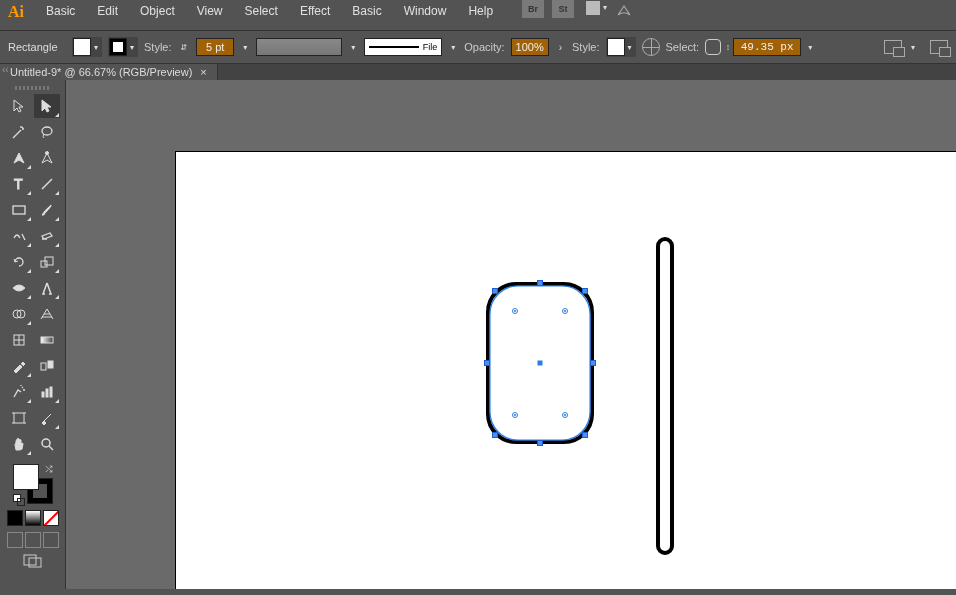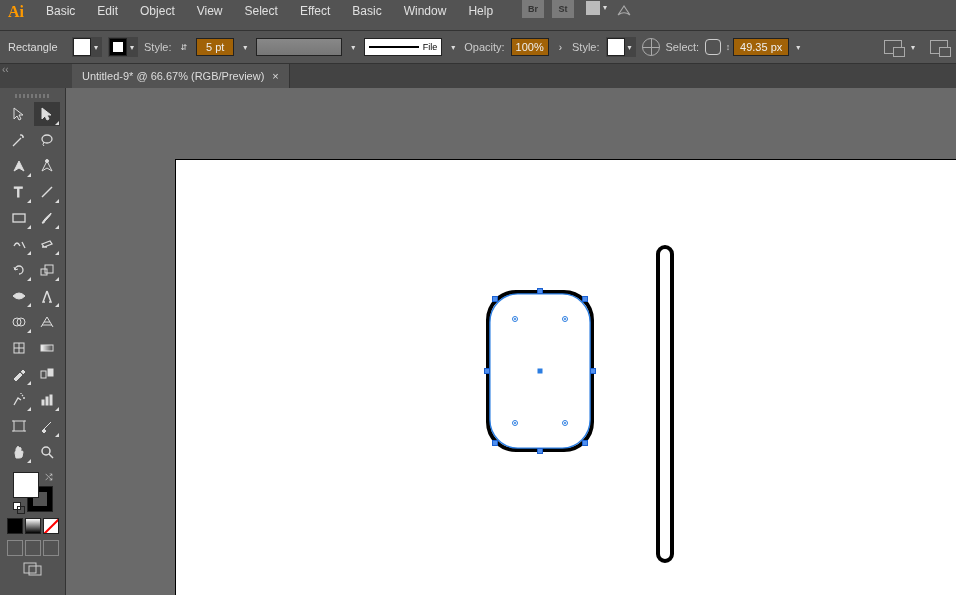--- a/index.html
+++ b/index.html
@@ -21,37 +21,37 @@
 .optionsbar { height: 32px; background: #535353; border-top: 1px solid #333; border-bottom: 1px solid #333; display: flex; align-items: center; padding: 16px 8px; gap: 6px; font-size: 11px; }
 .tool-name { min-width: 58px; }
 .swatch { width: 18px; height: 18px; border: 1px solid #222; background: #fff; }
 .swatch.stroke { background: #000; position: relative; }
 .swatch.stroke::after { content: ""; position: absolute; inset: 3px; background: #fff; }
 .swatch.style { background: #fff; }
 .swatch-wrap { display: flex; align-items: center; background: #444; padding: 1px; }
 .caret { font-size: 8px; padding: 0 3px; cursor: pointer; }
 .label { color: #ccc; }
 .num-input { width: 38px; height: 18px; background: #a16207; border: 1px solid #222; color: #eee; text-align: center; font-size: 11px; }
-.num-input.wide { width: 56px; }
+.num-input.wide { width: 68px; font-family: Liberation Mono, monospace; }
 .variable-width { width: 86px; height: 18px; background: linear-gradient(#888,#777); border: 1px solid #222; }
 .brush-prev { width: 78px; height: 18px; background: #fff; border: 1px solid #222; display: flex; align-items: center; justify-content: space-between; padding: 0 4px; }
 .brush-line { height: 2px; background: #000; flex: 1; margin-right: 4px; }
 .brush-label { font-size: 9px; color: #000; }
 .arrow-btn { font-size: 10px; padding: 0 4px; cursor: pointer; }
 .globe-icon { width: 18px; height: 18px; border: 1.5px solid #aaa; border-radius: 50%; position: relative; }
 .globe-icon::before, .globe-icon::after { content: ""; position: absolute; background: #aaa; }
 .globe-icon::before { left: 50%; top: 0; width: 1px; height: 100%; }
 .globe-icon::after { top: 50%; left: 0; height: 1px; width: 100%; }
 .corners-icon { width: 16px; height: 16px; border: 1.5px solid #ccc; border-radius: 4px; position: relative; }
 .corners-icon::after { content: "↕"; font-size: 9px; position: absolute; right: -10px; top: 2px; color: #ccc; }
 .shape-mode-icon { width: 18px; height: 14px; border: 1px solid #aaa; position: relative; }
 .shape-mode-icon::after { content: ""; position: absolute; width: 10px; height: 8px; border: 1px solid #aaa; right: -4px; bottom: -4px; background: #535353; }
 
 
-.tabstrip { height: 24px; background: #434343; display: flex; align-items: stretch; padding-left: 72px; }
+.tabstrip { height: 16px; background: #434343; display: flex; align-items: stretch; }
 .tab { background: #535353; display: flex; align-items: center; padding: 0 10px; font-size: 11px; color: #ddd; border-right: 1px solid #333; gap: 8px; }
 .tab .close { font-size: 11px; cursor: pointer; }
 
 
 .main { display: flex; height: calc(100% - 86px); }
 
 
 .tools { width: 66px; background: #535353; border-right: 1px solid #333; padding: 6px 2px; display: flex; flex-direction: column; align-items: center; }
 .tool-grid { display: grid; grid-template-columns: 26px 26px; gap: 2px; }
 .tool-btn { width: 26px; height: 24px; display: flex; align-items: center; justify-content: center; cursor: pointer; position: relative; }

